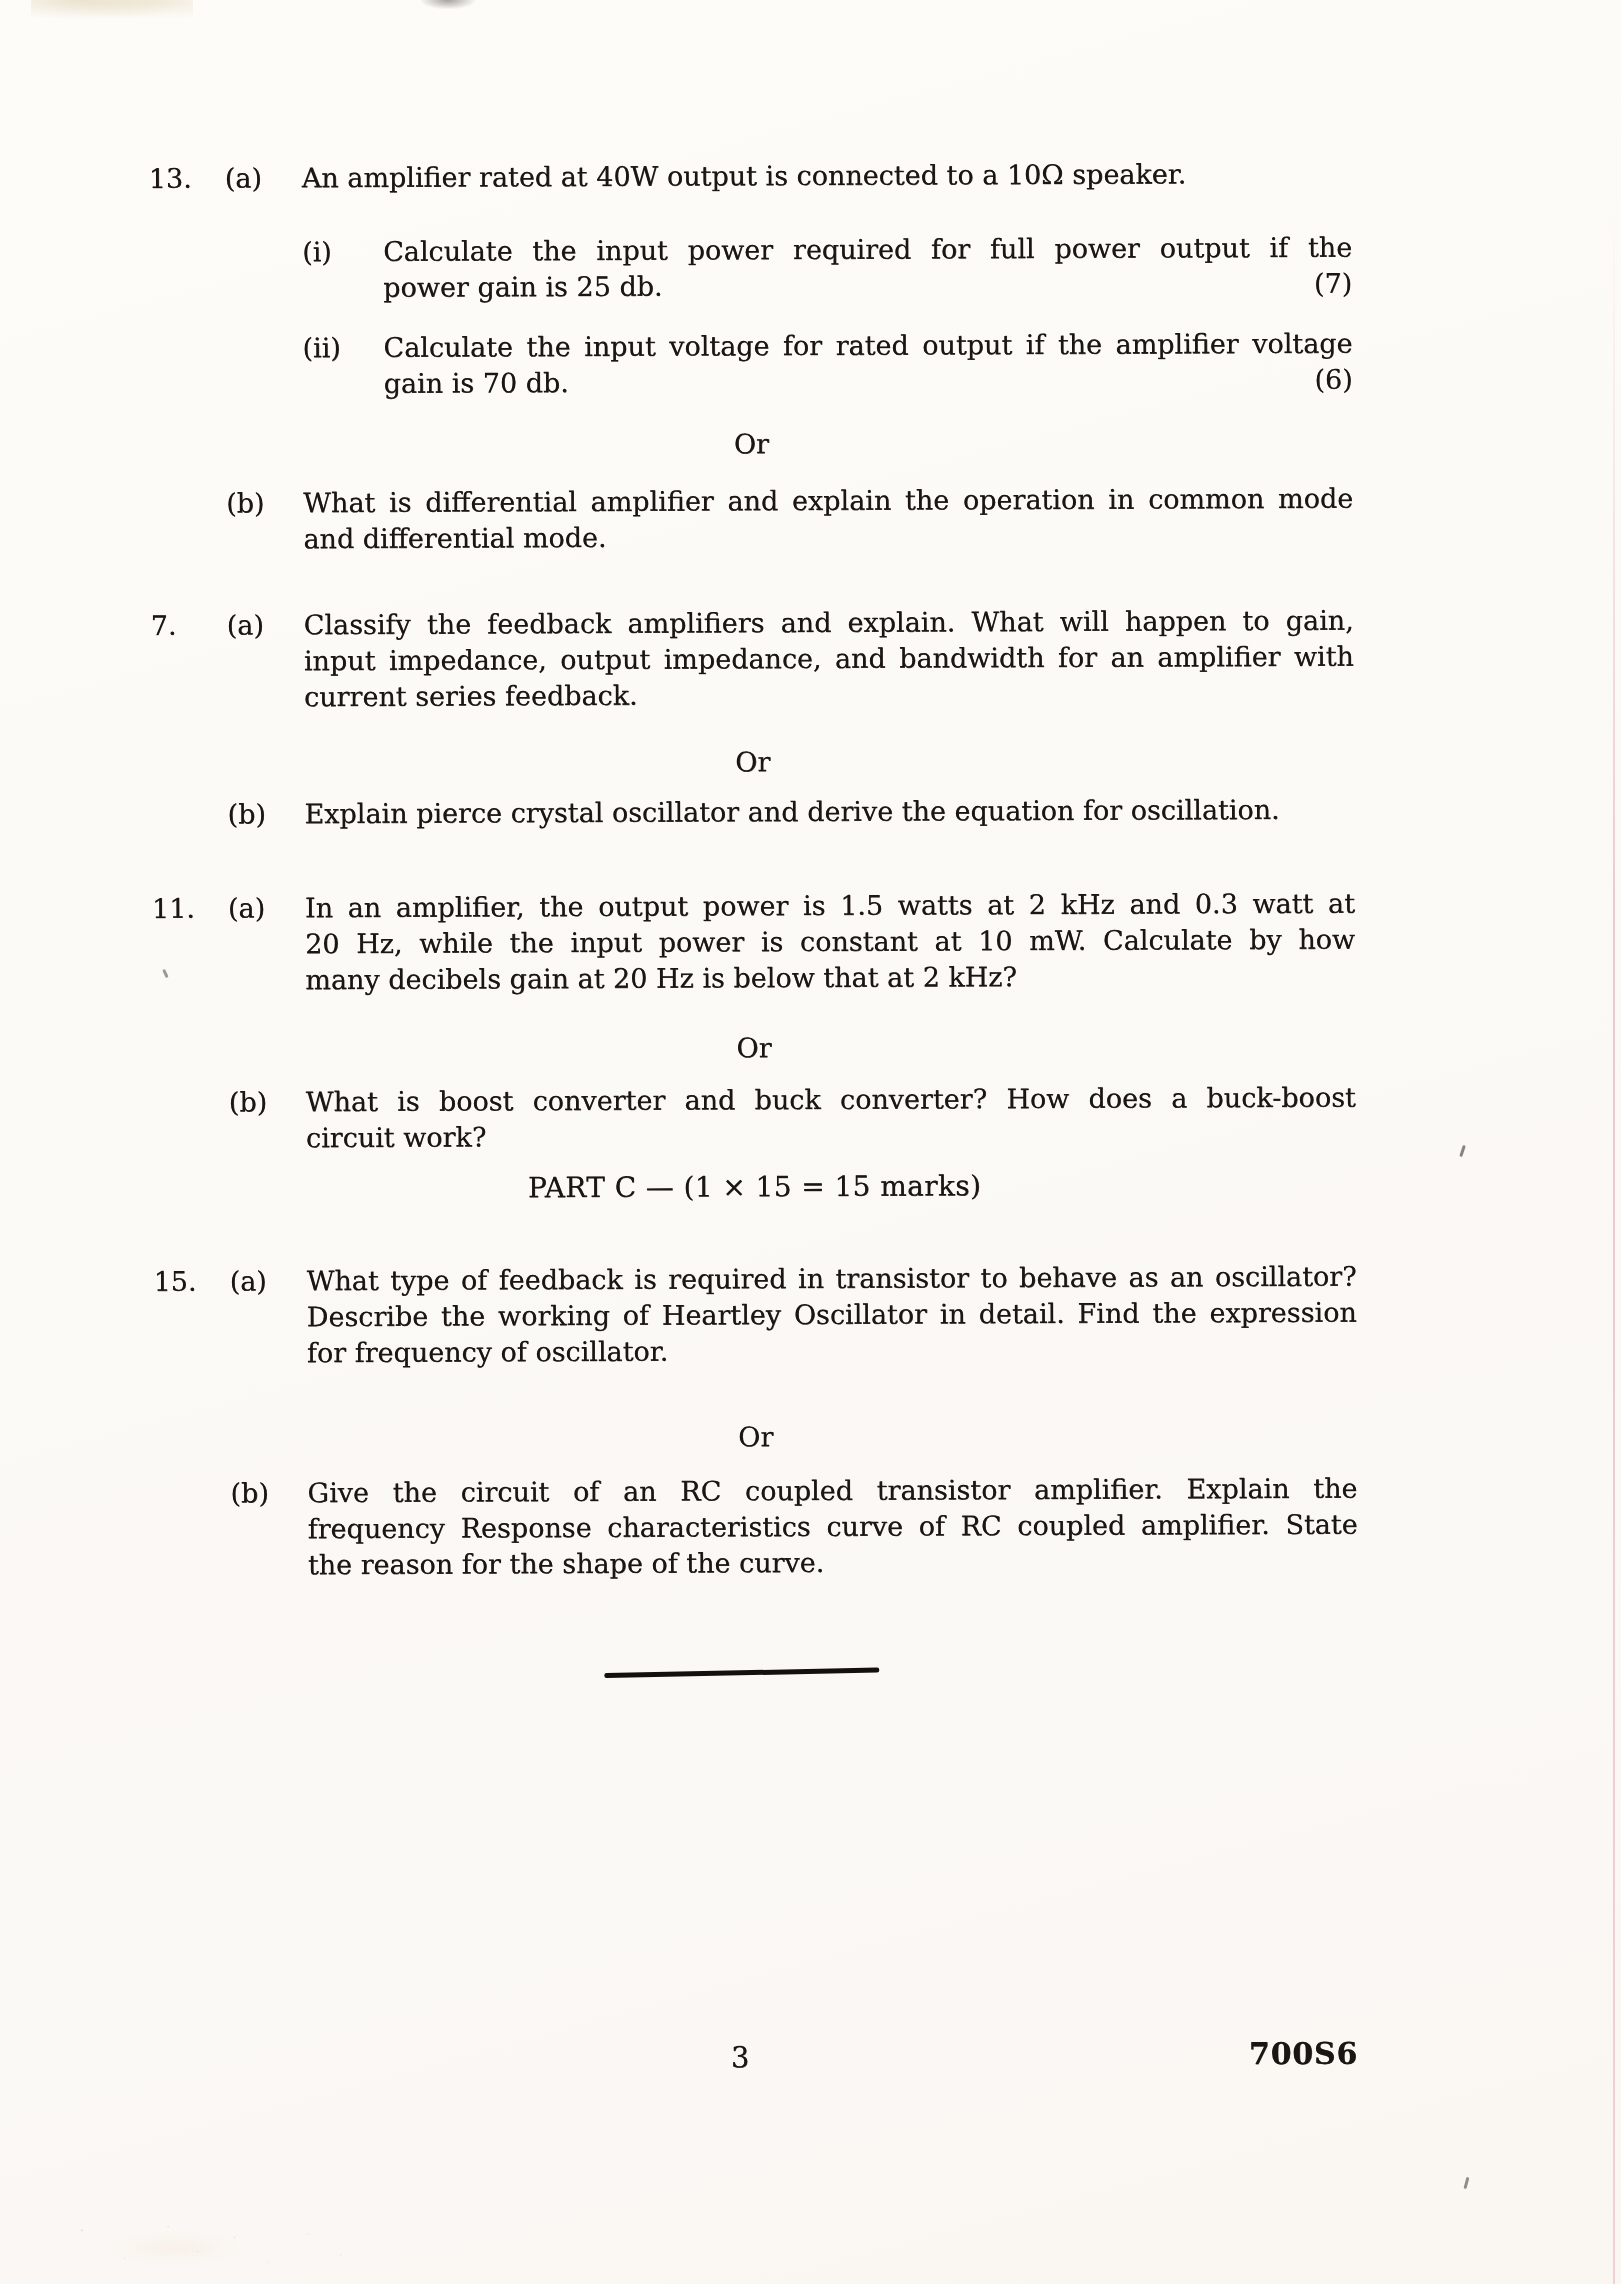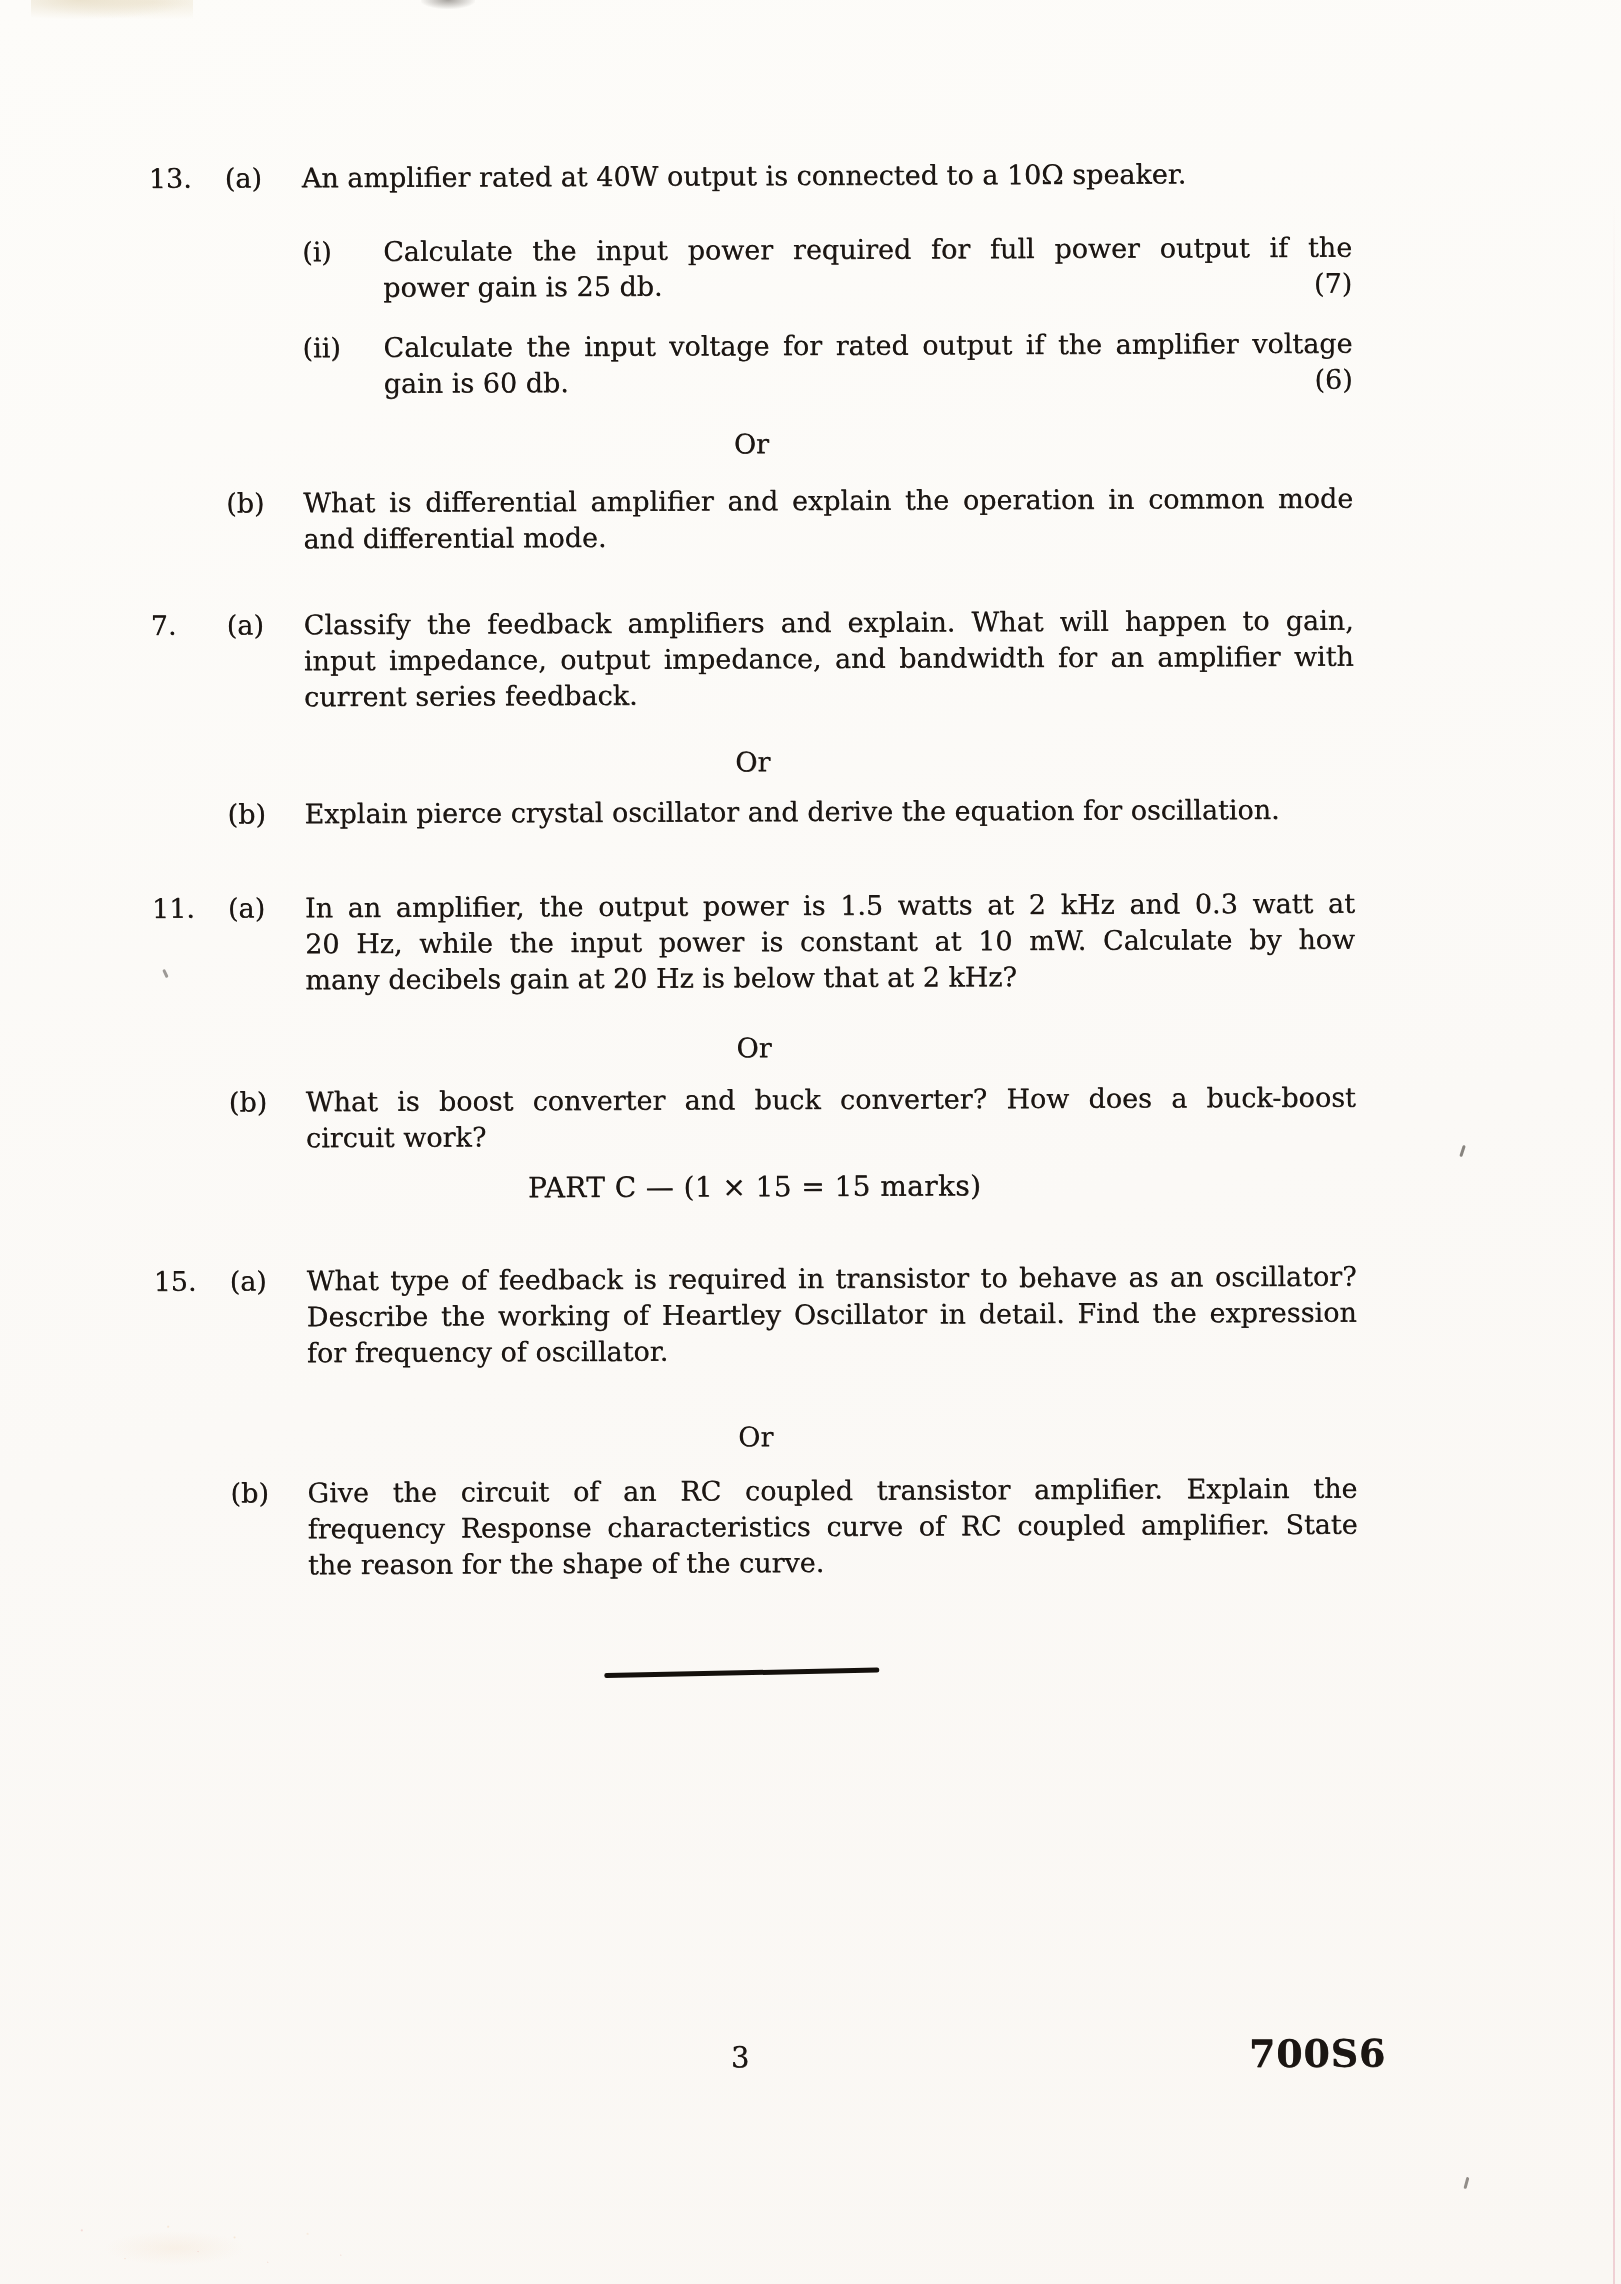--- a/index.html
+++ b/index.html
@@ -79,21 +79,21 @@
     left: 726px;
     top: 2039px;
     font-size: 29px;
     height: 36px;
     line-height: 36px;
   }
   .footer-paper-code {
     position: absolute;
     left: 1244px;
     top: 2038px;
-    font-size: 38px;
+    font-size: 30px;
     font-weight: bold;
     letter-spacing: 0.8px;
     height: 36px;
     line-height: 36px;
   }
   
   .edge-line-right {
     position: absolute;
     right: 7px;
     top: 201px;
@@ -185,21 +185,21 @@
         </div>
       </div>
     </div>
 
     <div class="block" style="top:328px">
       <div class="srow">
         <div class="colsub line">(ii)</div>
         <div class="subtext">
           <div class="line just">Calculate the input voltage for rated output if the amplifier voltage</div>
           <div class="line split">
-            <span>gain is 60 db.</span>
+            <span>gain is 70 db.</span>
             <span>(6)</span>
           </div>
         </div>
       </div>
     </div>
 
     <div class="block" style="top:426px">
       <div class="or-divider">Or</div>
     </div>
 

